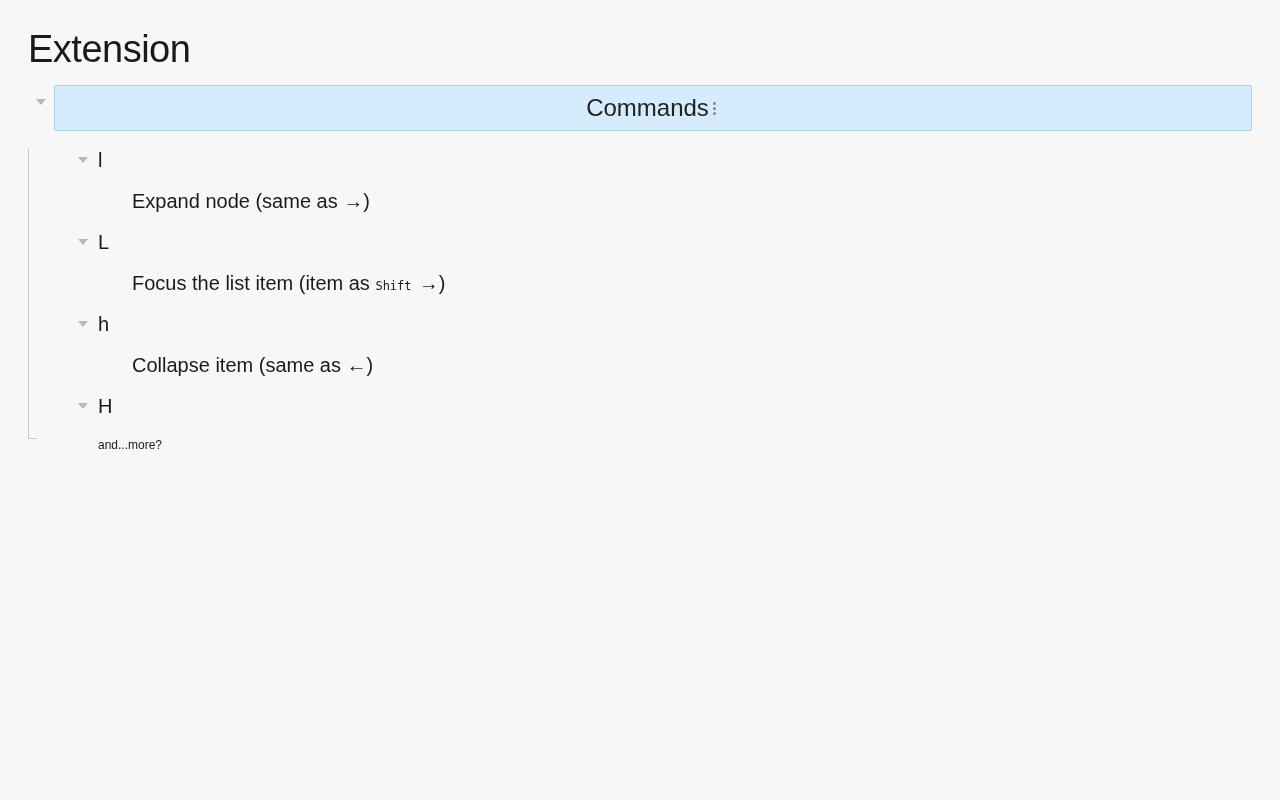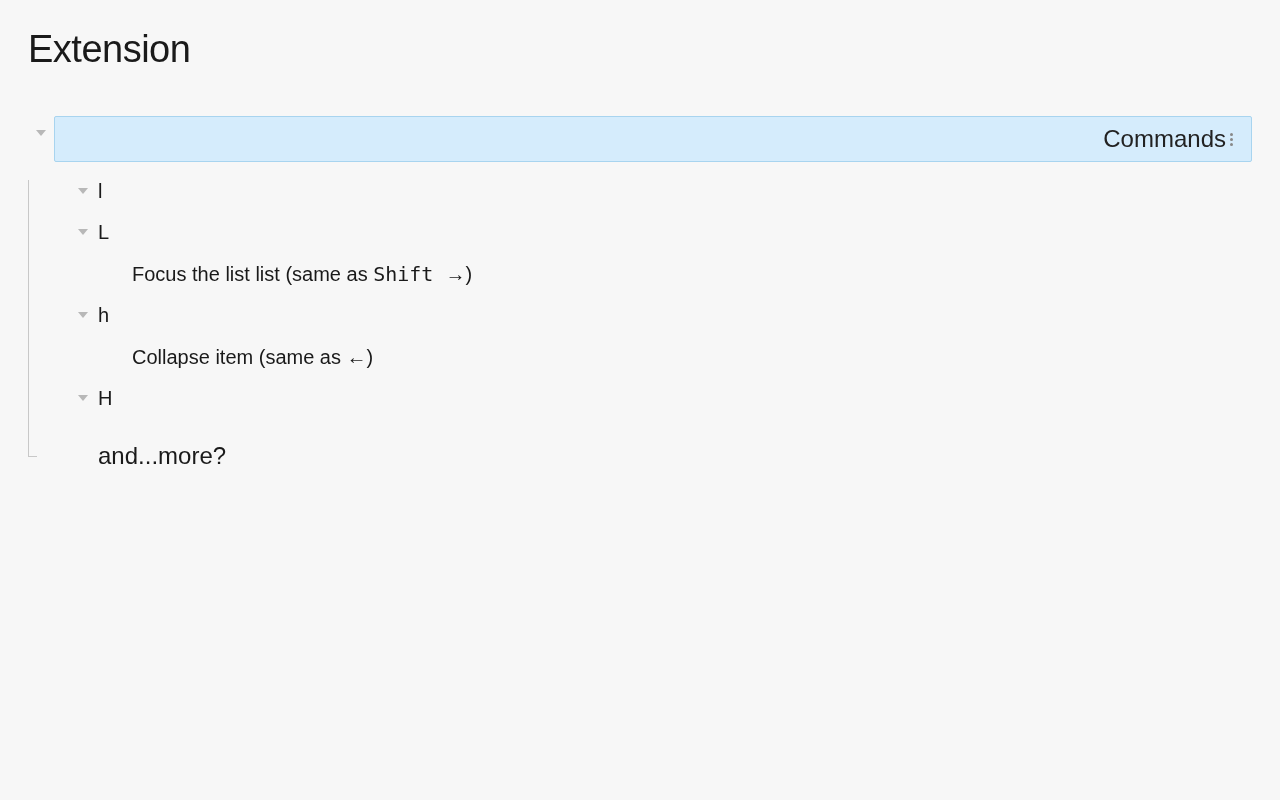--- a/index.html
+++ b/index.html
@@ -15,21 +15,21 @@
       padding: 28px;
       font-weight: 300;
     }
     .container {
       position: relative;
     }
     h1.page-title {
       font-size: 38px;
       font-weight: 300;
       color: #1a1a1a;
-      margin-bottom: 45px;
+      margin-bottom: 14px;
       letter-spacing: -0.5px;
     }
     .tree-root {
       position: relative;
     }
     .outer-row {
       display: flex;
       align-items: flex-start;
       position: relative;
     }
@@ -48,21 +48,21 @@
       border-top: 6px solid #b8b8b8;
     }
     .commands-block {
       flex: 1;
       background: #d5ecfc;
       border: 1px solid #a8d4ef;
       border-radius: 2px;
       padding: 8px 14px;
       display: flex;
       align-items: center;
-      justify-content: flex-end;
+      justify-content: center;
     }
     .commands-title {
       font-size: 24px;
       font-weight: 300;
       color: #222;
     }
     .more-icon {
       display: flex;
       flex-direction: column;
       gap: 2px;
@@ -115,29 +115,29 @@
       font-weight: 400;
     }
     .command-desc-row {
       padding-left: 104px;
       margin-top: 18px;
       font-size: 20px;
       color: #1a1a1a;
     }
     .mono {
       font-family: "Menlo", "Monaco", "Consolas", monospace;
-      font-size: 20px;
+      font-size: 12px;
     }
     .arrow {
       font-family: -apple-system, sans-serif;
     }
     .more-row {
       padding-left: 70px;
-      margin-top: 32px;
-      font-size: 24px;
+      margin-top: 20px;
+      font-size: 12px;
       color: #1a1a1a;
     }
   </style>
 </head>
 <body>
 
 <div class="container">
   <h1 class="page-title">Extension</h1>
 
   <div class="tree-root">
@@ -158,29 +158,32 @@
 
     <div class="tree-children">
       <div class="tree-guide"></div>
 
       <div class="command-row">
         <div class="command-bullet">
           <div class="caret-icon"></div>
         </div>
         <span class="command-key">l</span>
       </div>
+      <div class="command-desc-row">
+        <span>Expand node (same as </span><span class="mono"></span><span class="arrow">→</span><span>)</span>
+      </div>
 
       <div class="command-row">
         <div class="command-bullet">
           <div class="caret-icon"></div>
         </div>
         <span class="command-key">L</span>
       </div>
       <div class="command-desc-row">
-        <span>Focus the list list (same as </span><span class="mono">Shift </span><span class="arrow">→</span><span>)</span>
+        <span>Focus the list item (item as </span><span class="mono">Shift </span><span class="arrow">→</span><span>)</span>
       </div>
 
       <div class="command-row">
         <div class="command-bullet">
           <div class="caret-icon"></div>
         </div>
         <span class="command-key">h</span>
       </div>
       <div class="command-desc-row">
         <span>Collapse item (same as </span><span class="mono"></span><span class="arrow">←</span><span>)</span>

